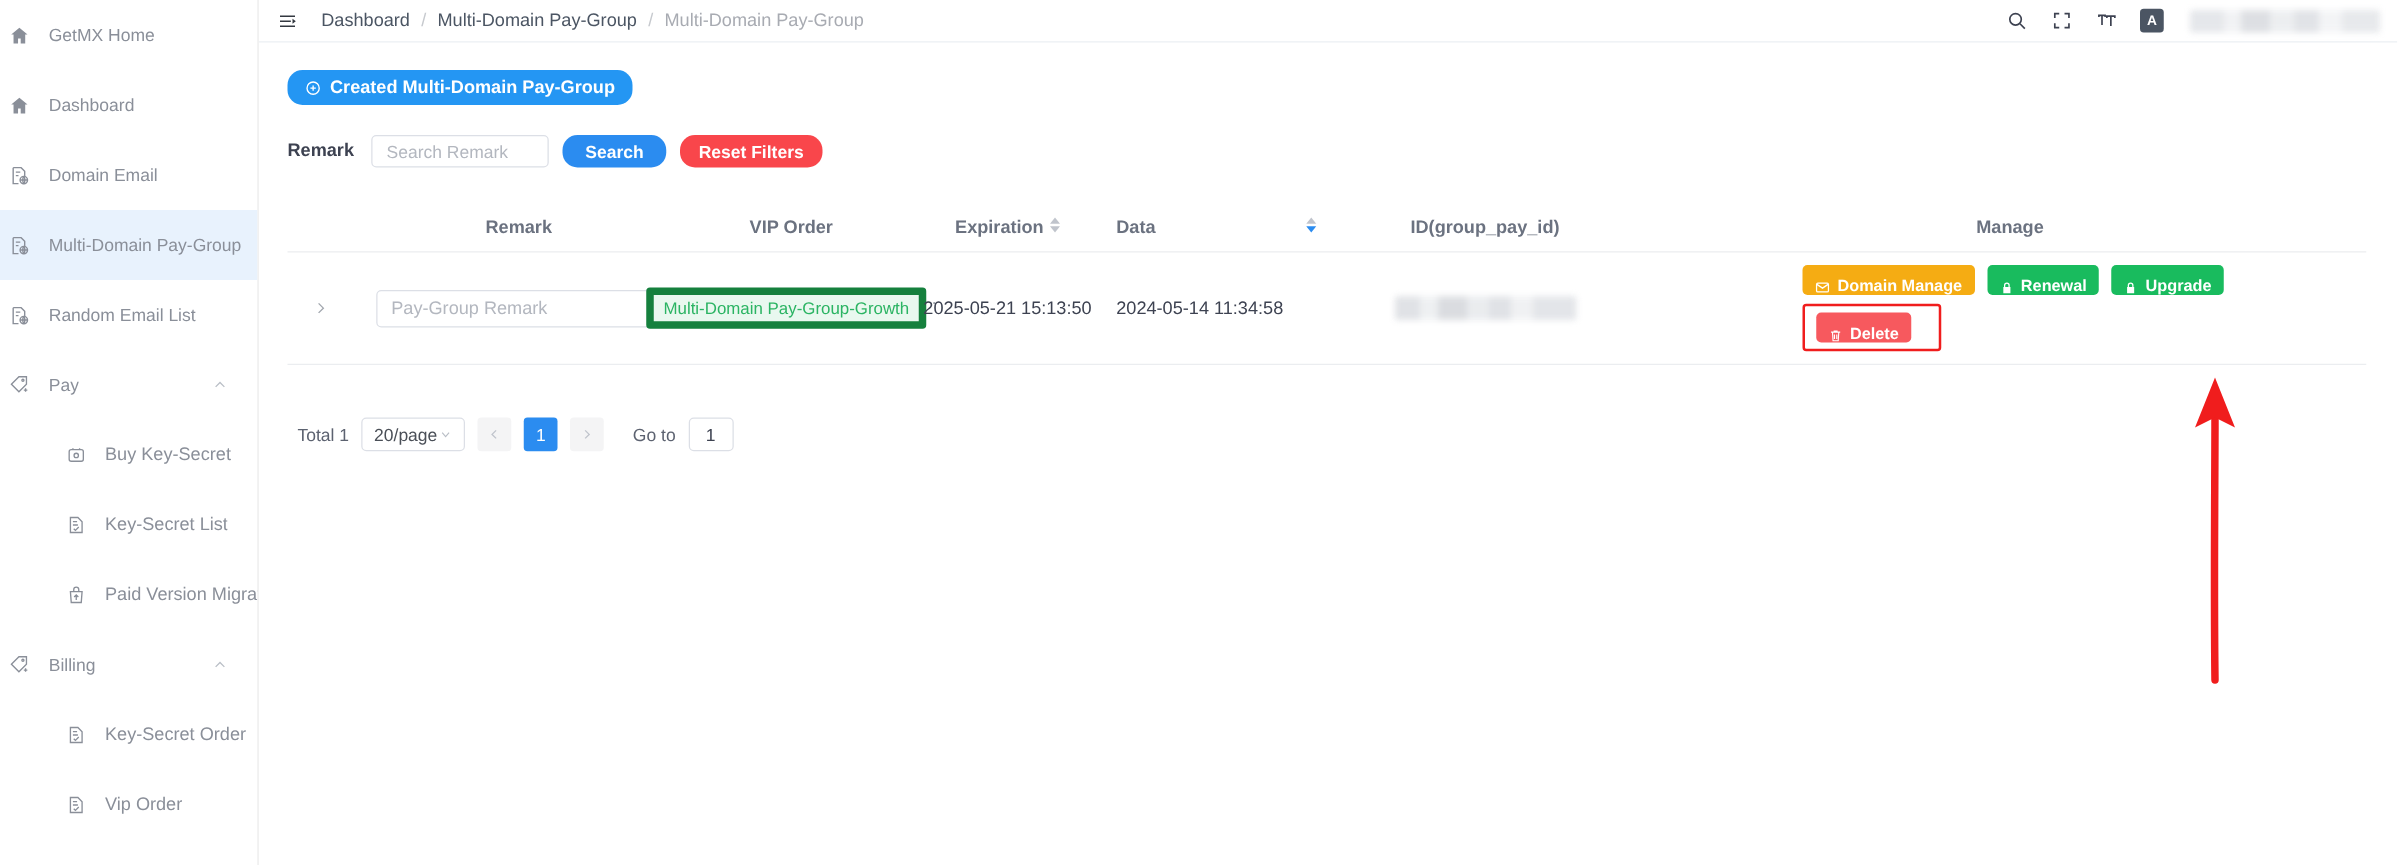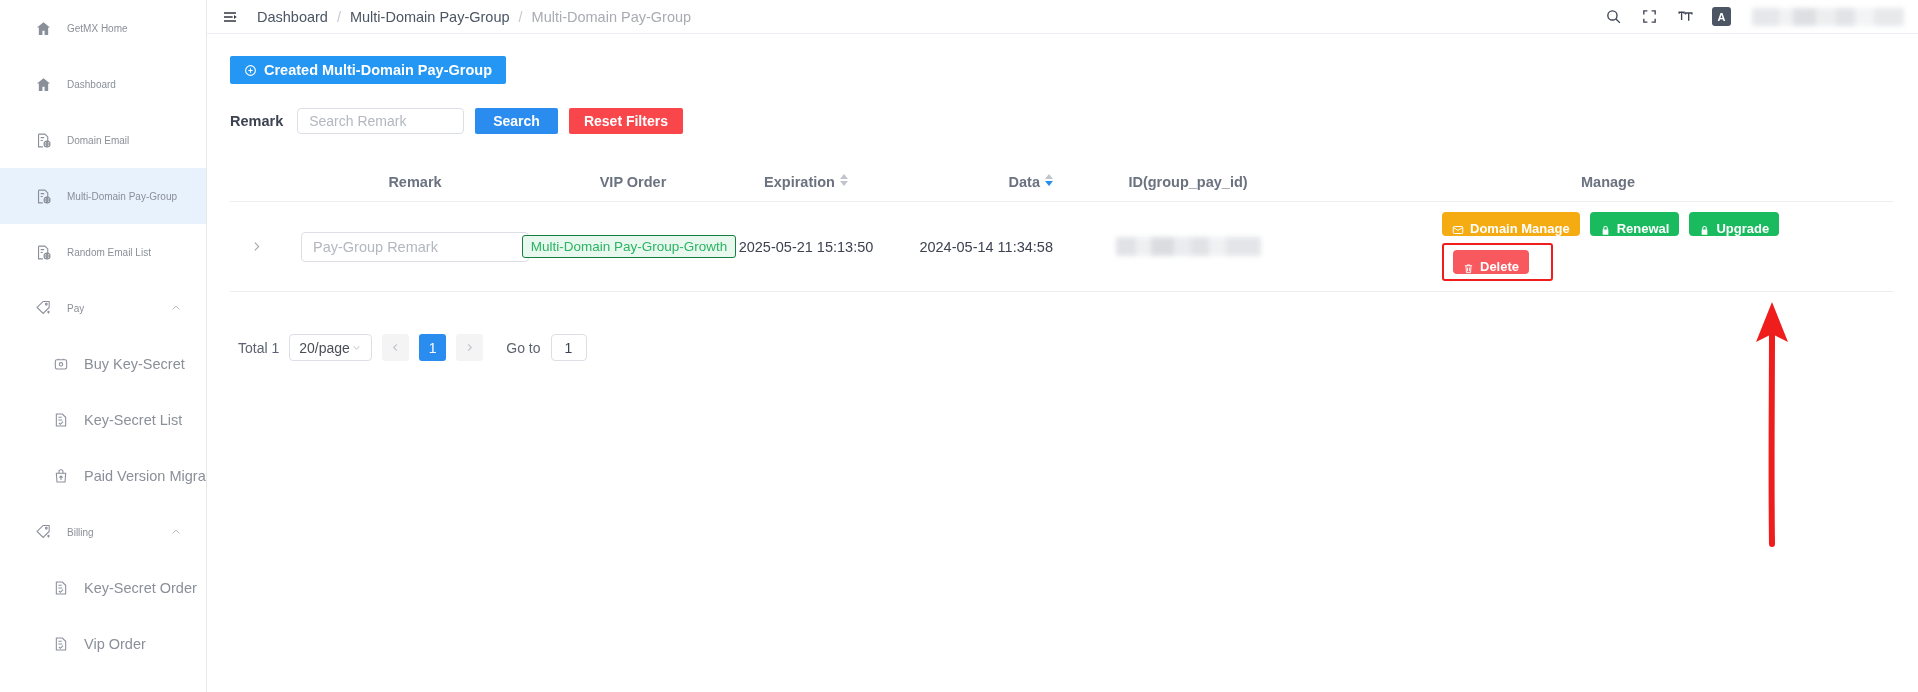--- a/index.html
+++ b/index.html
@@ -13,21 +13,21 @@
   .app { display:flex; width:1918px; height:692px; }
 
   
   .sidebar {
     width:207px; min-width:207px; height:692px;
     background:#ffffff; border-right:1px solid #e8e8e8;
     overflow:hidden; position:relative;
   }
   .nav-item {
     display:flex; align-items:center; height:56px;
-    padding-left:32px; color:#8a8f99; font-size:10px;
+    padding-left:4px; color:#8a8f99; font-size:14px;
     cursor:pointer; position:relative; white-space:nowrap;
   }
   .nav-item.active { background:#e8f2fd; }
   .nav-item .ic { width:22px; min-width:22px; margin-right:13px; display:flex; align-items:center; justify-content:center; }
   .nav-item .lbl { overflow:hidden; }
   .nav-item.sub { padding-left:50px; font-size:14.5px; }
   .nav-item.sub .ic { margin-right:12px; }
   .nav-group .caret { position:absolute; right:24px; top:50%; transform:translateY(-50%); }
   svg.i { display:block; }
 
@@ -49,57 +49,57 @@
   .lang-badge { width:19px; height:19px; background:#4b5563; border-radius:3px; color:#fff;
     font-size:11px; display:flex; align-items:center; justify-content:center; cursor:pointer; font-weight:700; }
   .blur-name {
     width:152px; height:18px; border-radius:2px; margin-left:4px;
     background:linear-gradient(90deg,#e4e6ea 0 18%,#f1f2f4 18% 27%,#dcdee2 27% 42%,#eceef0 42% 55%,#e0e2e6 55% 68%,#f3f4f6 68% 80%,#e6e8eb 80% 100%);
     filter:blur(2.6px); opacity:.95;
   }
 
   .content { padding:22px 25px 0 23px; }
 
-  .btn { border:none; border-radius:2px; cursor:pointer; font-family:inherit; display:inline-flex; align-items:center; justify-content:center; }
+  .btn { border:none; border-radius:12px; cursor:pointer; font-family:inherit; display:inline-flex; align-items:center; justify-content:center; }
   .btn-create {
     background:#2496f3; color:#fff; font-size:14.5px; font-weight:600;
     height:28px; padding:0 14px; gap:7px;
   }
   .filter-row { display:flex; align-items:center; margin-top:24px; gap:11px; }
   .filter-label { font-size:14.5px; font-weight:700; color:#3d4251; margin-right:3px; }
   .inp {
     height:26px; border:1px solid #dcdfe6; border-radius:4px; background:#fff;
     padding:0 11px; font-family:inherit; font-size:14px; color:#3d4251; outline:none;
   }
   .inp::placeholder { color:#b3b7bf; }
-  .inp-remark { width:167px; }
+  .inp-remark { width:142px; }
   .btn-search { background:#2b8cf0; color:#fff; height:26px; padding:0 18px; font-size:14px; font-weight:600; }
   .btn-reset  { background:#f9464b; color:#fff; height:26px; padding:0 15px; font-size:14px; font-weight:600; }
 
   
   .table { margin-top:29px; width:1663px; }
   .thead { display:flex; align-items:center; height:38px; font-size:14.5px; font-weight:700; color:#6b7280; }
   .tr { display:flex; align-items:center; min-height:76px; border-top:1px solid #ebedf0; border-bottom:1px solid #ebedf0; }
   .c-exp    { width:53px; min-width:53px; display:flex; justify-content:center; }
   .c-remark { width:264px; min-width:264px; display:flex; justify-content:center; }
   .c-vip    { width:172px; min-width:172px; display:flex; justify-content:center; }
   .c-expir  { width:174px; min-width:174px; display:flex; justify-content:center; }
-  .c-data   { width:160px; min-width:160px; display:flex; justify-content:flex-end; }
+  .c-data   { width:160px; min-width:160px; display:flex; justify-content:space-between; }
   .c-id     { width:270px; min-width:270px; display:flex; justify-content:center; }
   .c-manage { flex:1; display:flex; justify-content:center; }
   .sorter { display:inline-flex; flex-direction:column; margin-left:5px; line-height:0; }
   .sorter i { display:block; width:0; height:0; border-left:4.5px solid transparent; border-right:4.5px solid transparent; }
   .sorter i.up { border-bottom:5px solid #c0c4cc; margin-bottom:2px; }
   .sorter i.dn { border-top:5px solid #c0c4cc; }
   .sorter.desc i.dn { border-top-color:#2b8cf0; }
 
   .chevron-cell { cursor:pointer; color:#a1a6ae; }
   .inp-row { width:228px; height:30px; font-size:14.5px; }
   .tag-vip {
-    background:#e9f8ef; color:#2bb463; border:1px solid #15803d; border-radius:3px;
+    background:#e9f8ef; color:#2bb463; border:6px solid #15803d; border-radius:3px;
     font-size:13.5px; padding:3px 8px; white-space:nowrap;
   }
   .tag-dot { color:#9aa0a6; margin-left:4px; }
   .cell-txt { font-size:14.5px; color:#3d4251; white-space:nowrap; }
   .blur-id {
     width:145px; height:19px; border-radius:2px;
     background:linear-gradient(90deg,#dfe1e5 0 14%,#eef0f2 14% 24%,#d9dbdf 24% 40%,#e9ebee 40% 52%,#dfe1e5 52% 64%,#f0f1f3 64% 76%,#e2e4e8 76% 100%);
     filter:blur(2.4px); opacity:.95;
   }
 

